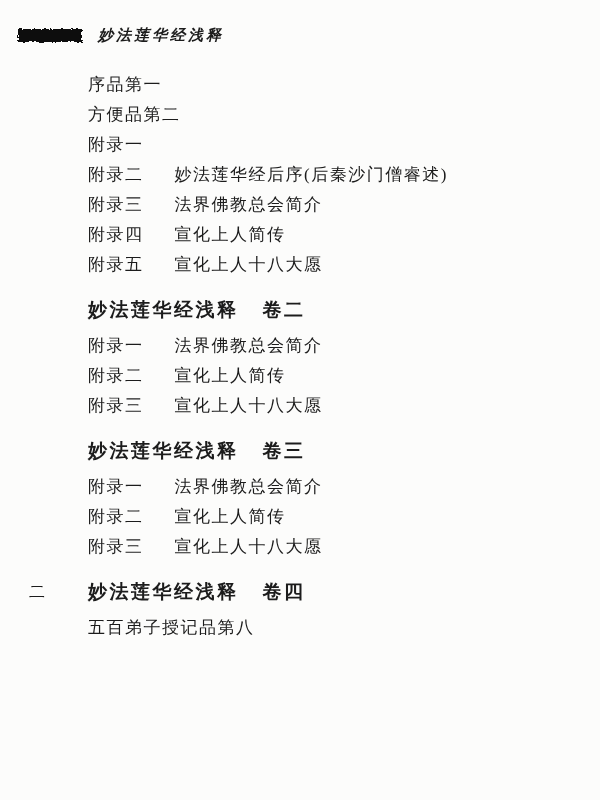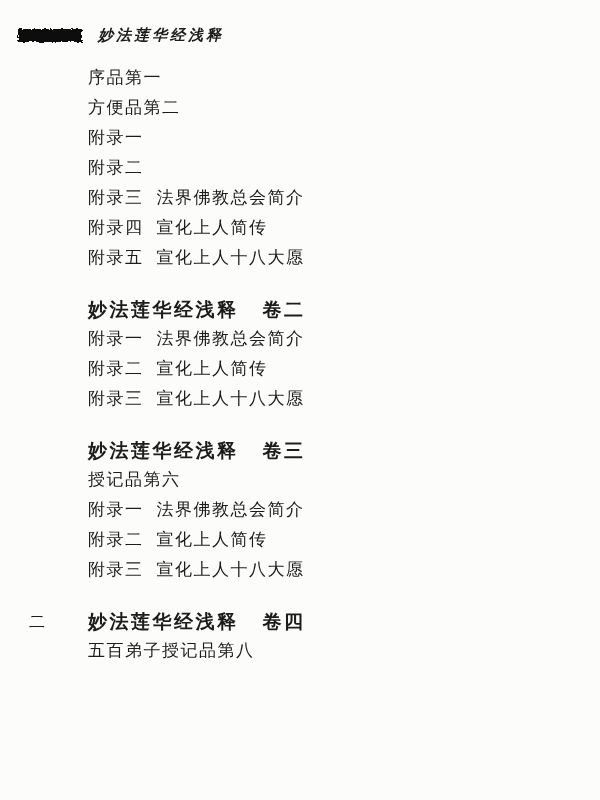--- a/index.html
+++ b/index.html
@@ -26,26 +26,26 @@
     font-size: 15px;
     letter-spacing: 3px;
     white-space: nowrap;
   }
 
   
   .toc { position: absolute; top: 66px; left: 88px; right: 16px; }
   .toc-section { display: block; }
   .line {
     height: 30px;
-    display: flex; align-items: flex-start;
+    display: flex; align-items: flex-end;
     font-size: 17px;
     letter-spacing: 1.5px;
     white-space: nowrap;
   }
-  .line .label { margin-right: 13px; }
+  .line .label { margin-right: 31px; }
   .sec-heading {
     position: relative;
     margin-top: 17px;
     height: 34px;
     display: flex; align-items: center;
     font-family: "Liberation Sans", "DejaVu Sans", sans-serif;
     font-weight: 700;
     font-size: 19px;
     letter-spacing: 2.5px;
     white-space: nowrap;
@@ -87,20 +87,21 @@
           <span class="title">序品第一</span>
         </div>
         <div class="line">
           <span class="title">方便品第二</span>
         </div>
         <div class="line">
           <span class="label">附录一</span>
         </div>
         <div class="line">
           <span class="label">附录二</span>
+          <span class="title">妙法莲华经后序(后秦沙门僧睿述)</span>
         </div>
         <div class="line">
           <span class="label">附录三</span>
           <span class="title">法界佛教总会简介</span>
         </div>
         <div class="line">
           <span class="label">附录四</span>
           <span class="title">宣化上人简传</span>
         </div>
         <div class="line">
@@ -125,23 +126,20 @@
           <span class="label">附录三</span>
           <span class="title">宣化上人十八大愿</span>
         </div>
       </section>
       <section class="toc-section">
         <div class="sec-heading">
           <span class="heading-title">妙法莲华经浅释</span>
           <span class="volume">卷三</span>
         </div>
         <div class="line">
-          <span class="title">授记品第六</span>
-        </div>
-        <div class="line">
           <span class="label">附录一</span>
           <span class="title">法界佛教总会简介</span>
         </div>
         <div class="line">
           <span class="label">附录二</span>
           <span class="title">宣化上人简传</span>
         </div>
         <div class="line">
           <span class="label">附录三</span>
           <span class="title">宣化上人十八大愿</span>

